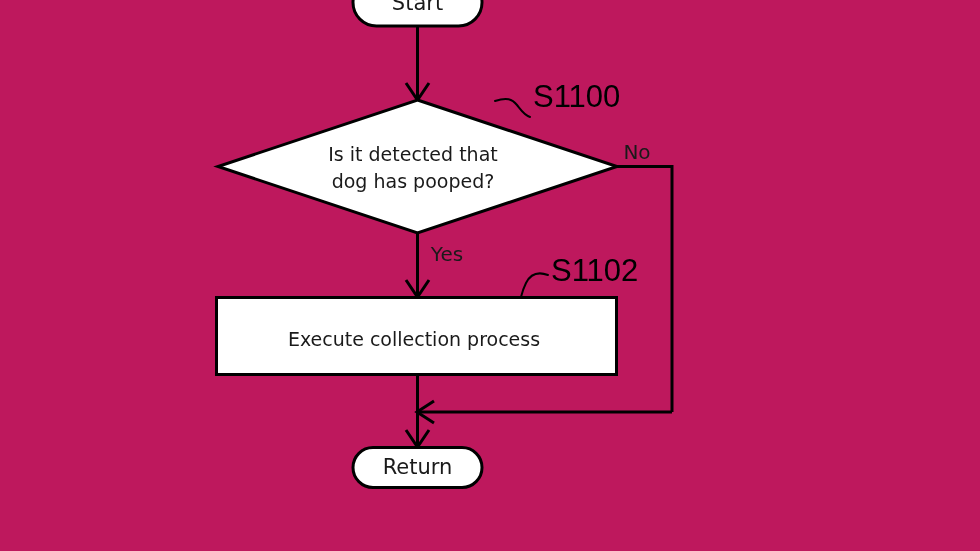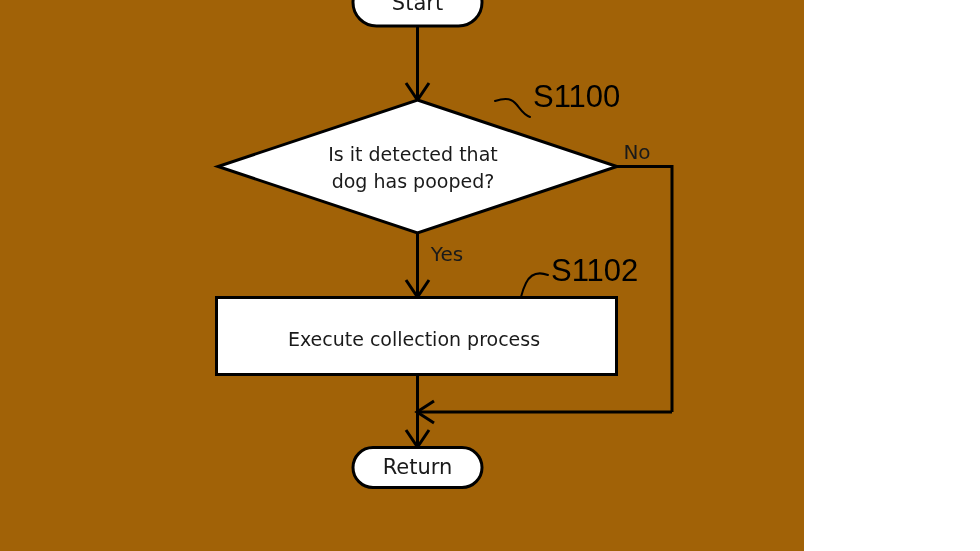--- a/index.html
+++ b/index.html
@@ -9,23 +9,23 @@
     background: #ffffff;
   }
   body {
     width: 980px;
     height: 551px;
     overflow: hidden;
     font-family: "DejaVu Sans", "Liberation Sans", sans-serif;
   }
   #canvas {
     position: relative;
-    width: 804px;
+    width: 980px;
     height: 551px;
-    background: #a16207;
+    background: #be185d;
   }
   #figure {
     position: absolute;
     left: 0;
     top: 0;
     width: 980px;
     height: 551px;
   }
   .shape-stroke {
     fill: #ffffff;

